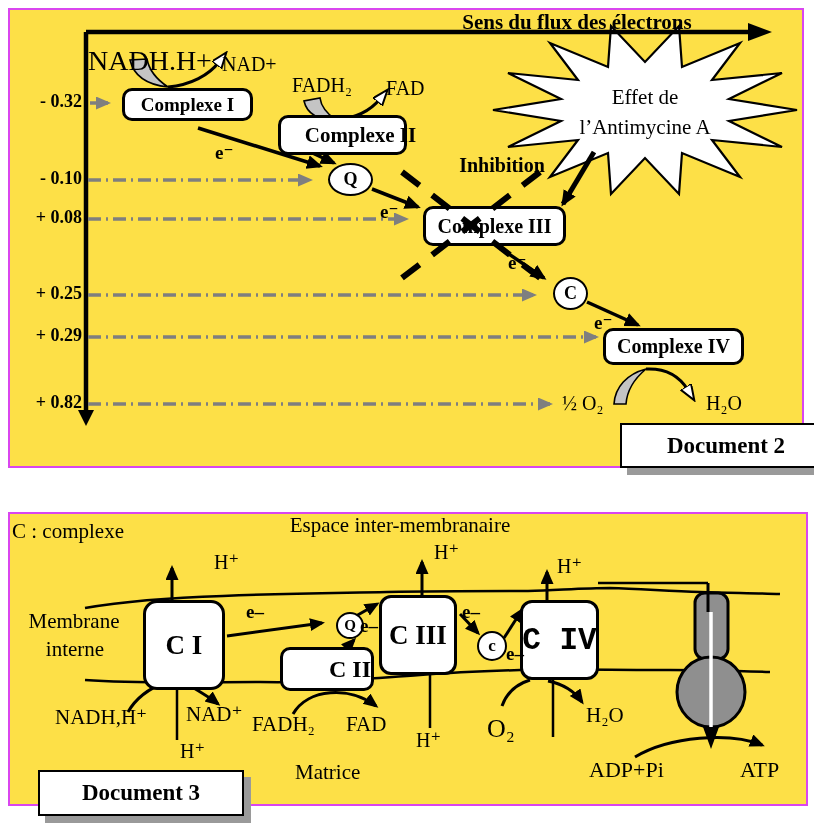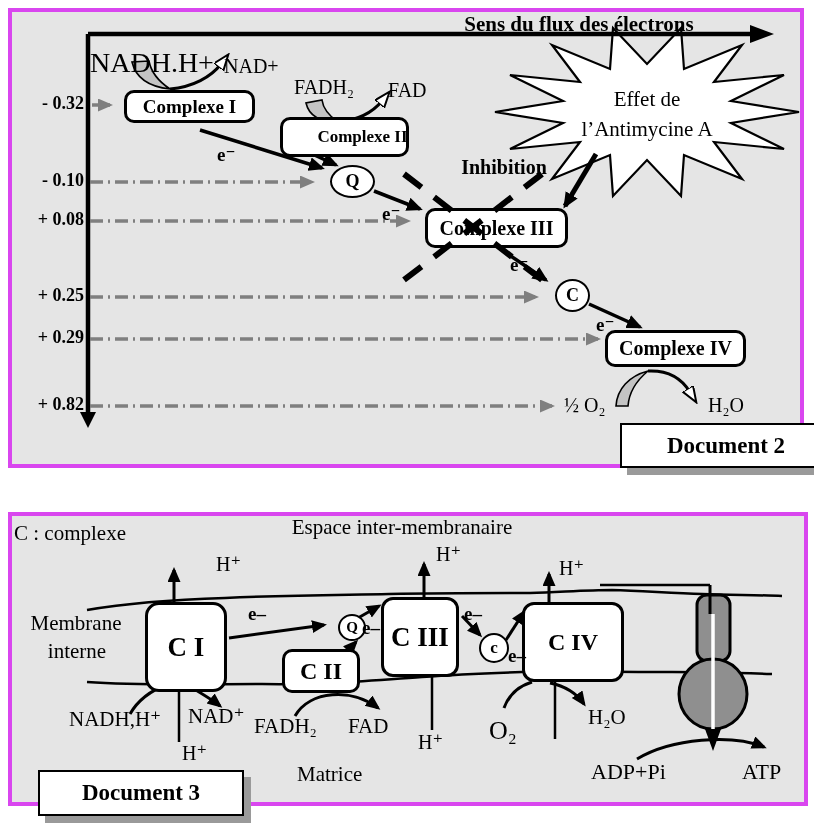--- a/index.html
+++ b/index.html
@@ -1,18 +1,18 @@
 <!DOCTYPE html>
 <html><head>
 <meta charset="utf-8">
 <style>
   html,body{margin:0;padding:0;background:#fff;}
   body{width:814px;height:826px;position:relative;
        font-family:"Liberation Serif","DejaVu Serif",serif;color:#000;}
-  .doc-frame{position:absolute;border:4px solid #d946ef;background:#e5e5e5;box-sizing:border-box;}
+  .doc-frame{position:absolute;border:2px solid #d946ef;background:#fde047;box-sizing:border-box;}
   svg.layer{position:absolute;left:0;top:0;}
   svg.overlay{position:absolute;left:0;top:0;pointer-events:none;}
   .lbl{position:absolute;white-space:nowrap;line-height:1.05;}
   .b{font-weight:bold;}
   .ctr{text-align:center;}
   .cbox{position:absolute;border:3px solid #000;border-radius:10px;background:#fff;
         display:flex;align-items:center;justify-content:center;font-weight:bold;
         box-sizing:border-box;white-space:nowrap;}
   .circle{border-radius:50%;border-width:2.5px;}
   .doc-tag{position:absolute;background:#fff;border:2px solid #000000;
@@ -83,21 +83,21 @@
   <div class="lbl b" style="left:6px;top:383px;width:66px;text-align:right;font-size:18px;">+ 0.82</div>
 
   <div class="lbl" style="left:78px;top:36px;font-size:28px;">NADH.H+</div>
   <div class="lbl" style="left:212px;top:44px;font-size:20px;">NAD+</div>
   <div class="lbl" style="left:282px;top:65px;font-size:20px;">FADH₂</div>
   <div class="lbl" style="left:376px;top:68px;font-size:20px;">FAD</div>
 
   <div class="cbox" style="left:112px;top:78px;width:131px;height:33px;font-size:19px;">
     <span>Complexe I</span>
   </div>
-  <div class="cbox" style="left:268px;top:105px;width:129px;height:40px;font-size:17px;padding-left:36px;">
+  <div class="cbox" style="left:268px;top:105px;width:129px;height:40px;font-size:21px;padding-left:36px;">
     <span>Complexe II</span>
   </div>
   <div class="cbox" style="left:413px;top:196px;width:143px;height:40px;font-size:20px;">
     <span>Complexe III</span>
   </div>
   <div class="cbox" style="left:593px;top:318px;width:141px;height:37px;font-size:20px;">
     <span>Complexe IV</span>
   </div>
   <div class="cbox circle" style="left:318px;top:153px;width:45px;height:33px;font-size:18px;">
     <span>Q</span>
@@ -183,42 +183,42 @@
   <div class="lbl ctr" style="left:0px;top:96px;width:128px;font-size:21px;">Membrane</div>
   <div class="lbl ctr" style="left:10px;top:124px;width:110px;font-size:21px;">interne</div>
 
   <div class="lbl" style="left:204px;top:38px;font-size:20px;">H⁺</div>
   <div class="lbl" style="left:424px;top:28px;font-size:20px;">H⁺</div>
   <div class="lbl" style="left:547px;top:42px;font-size:20px;">H⁺</div>
 
   <div class="cbox" style="left:133px;top:86px;width:82px;height:90px;border-radius:14px;font-size:27px;">
     <span>C I</span>
   </div>
-  <div class="cbox" style="left:270px;top:133px;width:78px;height:44px;border-radius:10px;font-size:24px;">
+  <div class="cbox" style="left:270px;top:133px;width:94px;height:44px;border-radius:10px;font-size:24px;justify-content:flex-end;">
     <span>C II</span>
   </div>
   <div class="cbox" style="left:369px;top:81px;width:78px;height:80px;border-radius:12px;font-size:27px;">
     <span>C III</span>
   </div>
-  <div class="cbox" style="left:510px;top:86px;width:102px;height:80px;border-radius:12px;font-size:24px;">
+  <div class="cbox" style="left:510px;top:86px;width:79px;height:80px;border-radius:12px;font-size:31px;font-family:Liberation Mono, monospace;">
     <span>C IV</span>
   </div>
   <div class="cbox circle" style="left:326px;top:98px;width:28px;height:27px;border-width:2px;font-size:15px;">
     <span>Q</span>
   </div>
   <div class="cbox circle" style="left:467px;top:117px;width:30px;height:30px;border-width:2px;font-size:17px;">
     <span>c</span>
   </div>
 
   <div class="lbl b" style="left:236px;top:88px;font-size:19px;">e–</div>
   <div class="lbl b" style="left:350px;top:102px;font-size:19px;">e–</div>
   <div class="lbl b" style="left:452px;top:88px;font-size:19px;">e–</div>
   <div class="lbl b" style="left:496px;top:130px;font-size:19px;">e–</div>
 
-  <div class="lbl" style="left:57px;top:192px;font-size:21px;">NADH,H⁺</div>
+  <div class="lbl" style="left:45px;top:192px;font-size:21px;">NADH,H⁺</div>
   <div class="lbl" style="left:176px;top:189px;font-size:21px;">NAD⁺</div>
   <div class="lbl" style="left:170px;top:227px;font-size:20px;">H⁺</div>
   <div class="lbl" style="left:242px;top:199px;font-size:21px;">FADH₂</div>
   <div class="lbl" style="left:336px;top:199px;font-size:21px;">FAD</div>
   <div class="lbl" style="left:406px;top:216px;font-size:20px;">H⁺</div>
   <div class="lbl" style="left:477px;top:201px;font-size:26px;">O₂</div>
   <div class="lbl" style="left:576px;top:190px;font-size:21px;">H₂O</div>
   <div class="lbl" style="left:285px;top:247px;font-size:21px;">Matrice</div>
   <div class="lbl" style="left:579px;top:244px;font-size:22px;">ADP+Pi</div>
   <div class="lbl" style="left:730px;top:244px;font-size:22px;">ATP</div>

